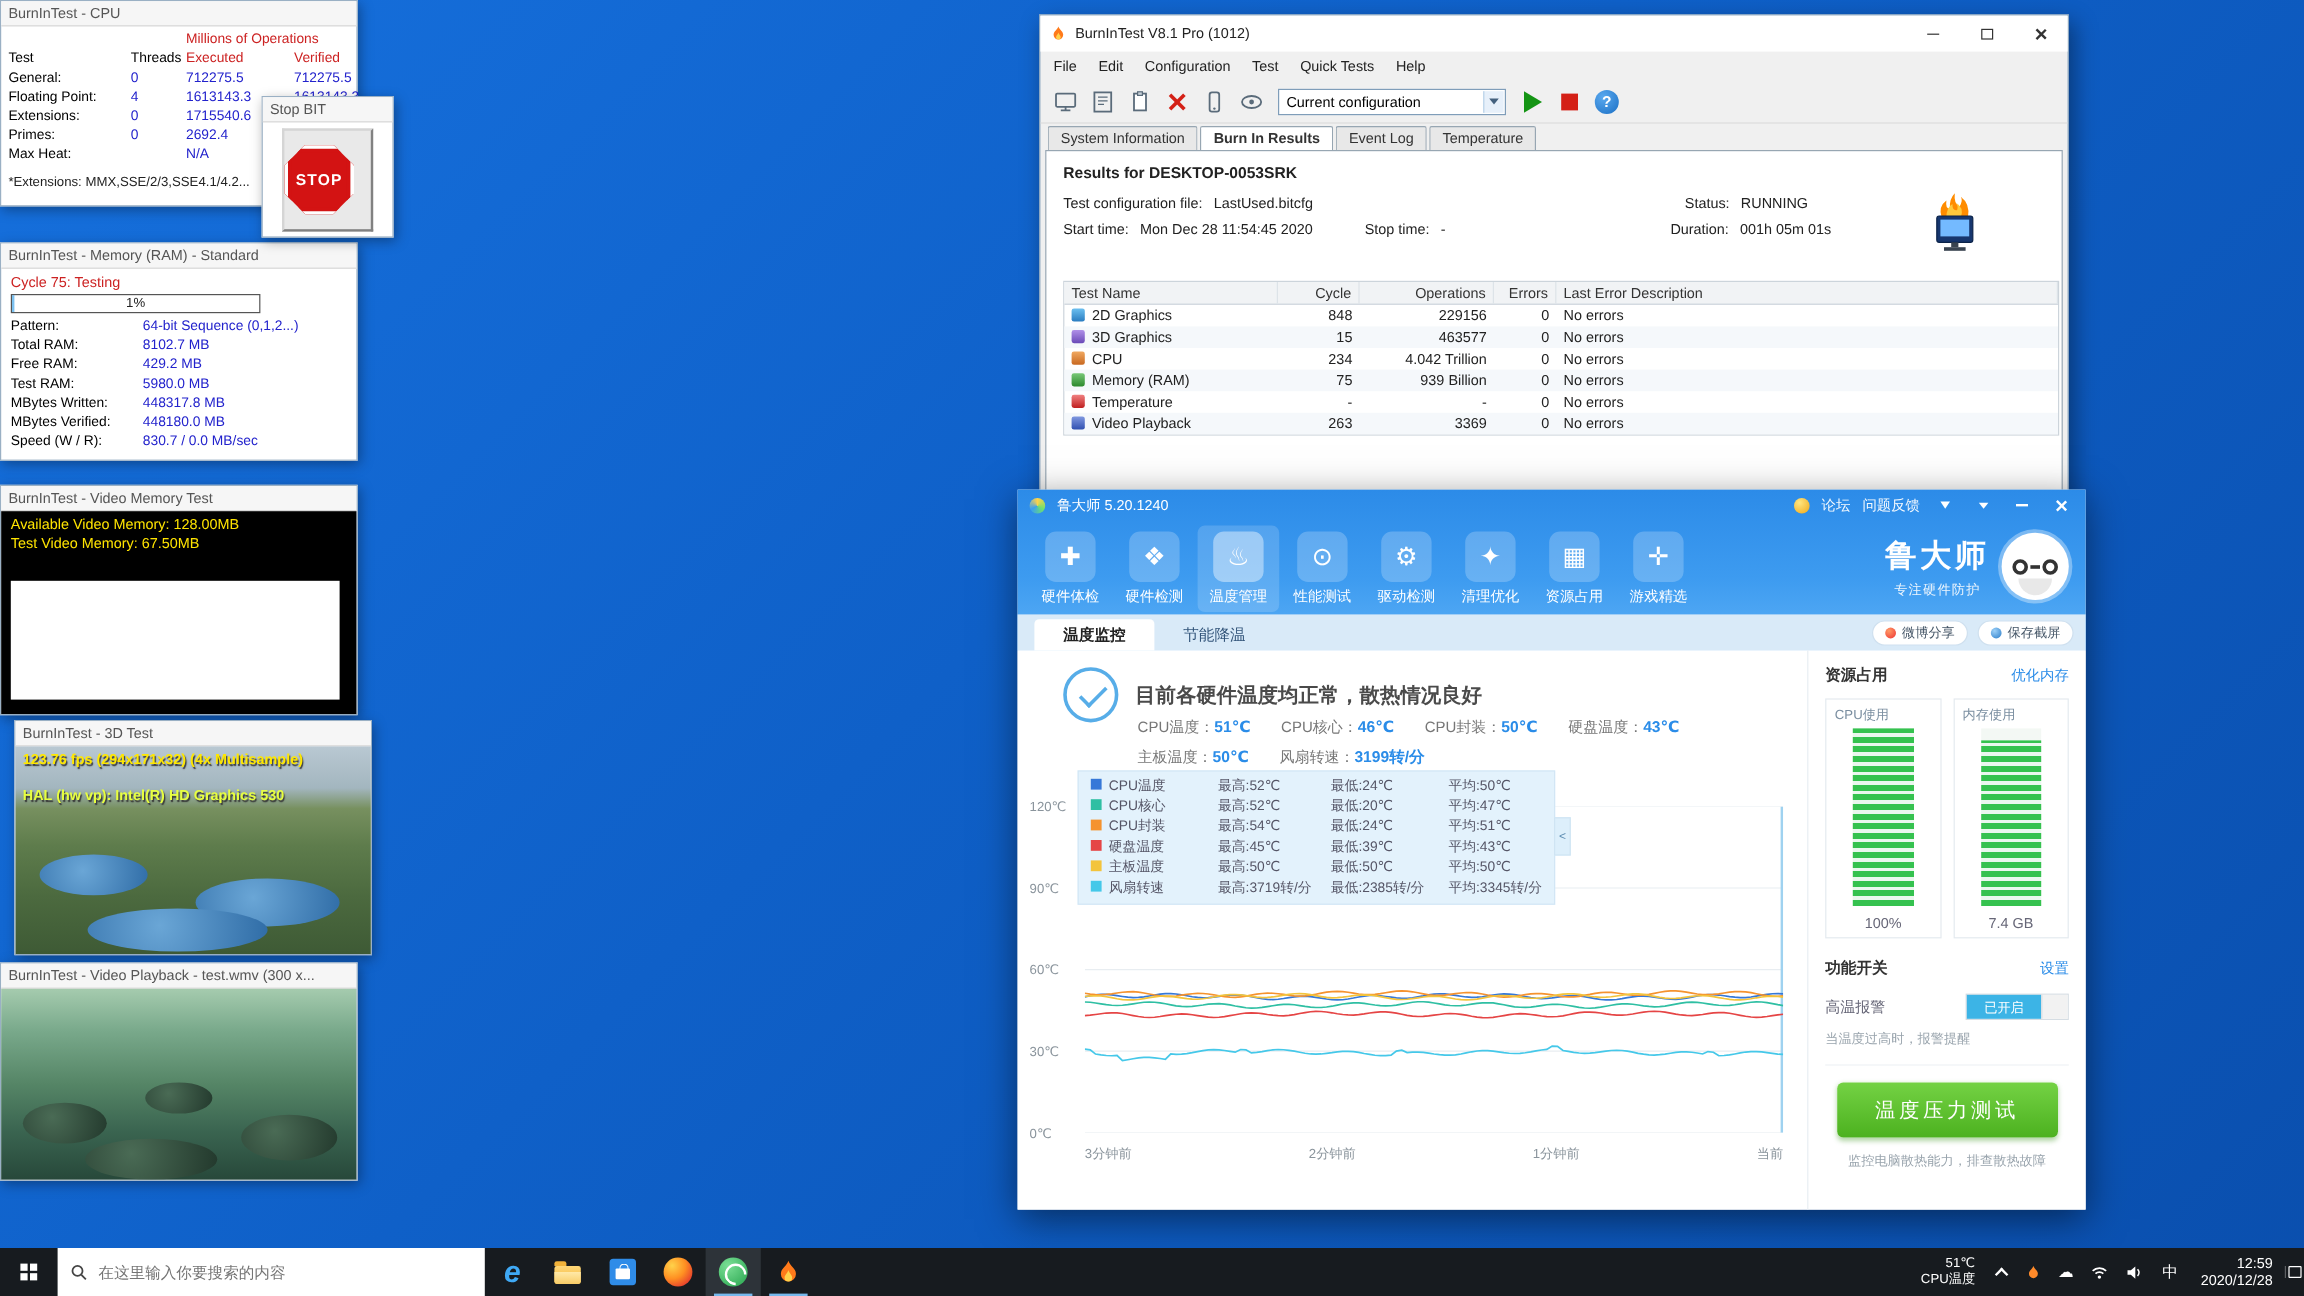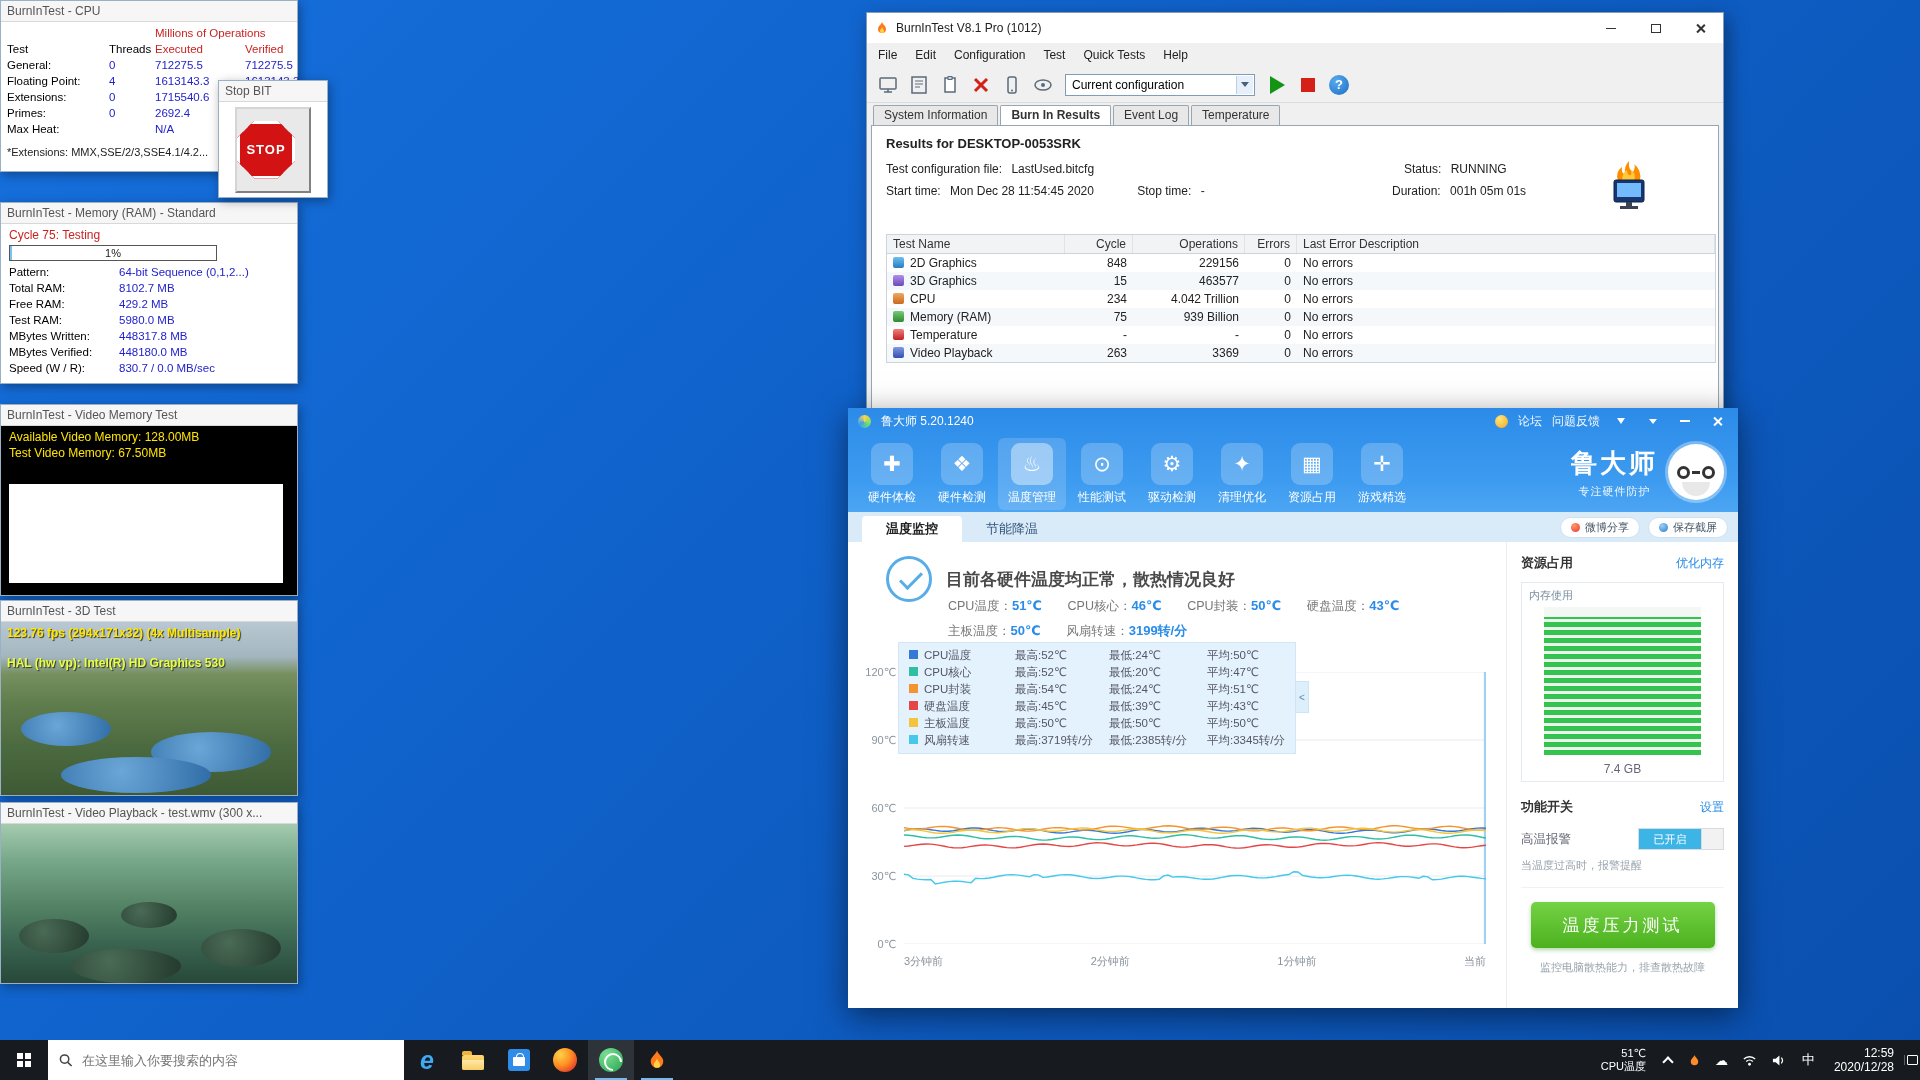--- a/index.html
+++ b/index.html
@@ -29,21 +29,21 @@
   .mem-status{color:#cc2222;margin:1px 0 3px}
   .progress{width:208px;height:16px;border:1px solid #555;background:#fff;position:relative;text-align:center;font-size:11px;line-height:15px;color:#222}
   .progress .fill{position:absolute;left:0;top:0;bottom:0;background:#34a0e8;opacity:.65}
   .mem-grid{display:grid;grid-template-columns:110px 1fr;line-height:16px;font-size:11.5px;margin-top:3px}
 
   #vmemWin{left:0;top:404px;width:298px;height:192px}
   .vm-body{position:absolute;left:0;right:0;top:21px;bottom:0;background:#000;color:#ffe400;font-size:12px;padding:4px 8px}
   .vm-body div{margin-bottom:2px}
   .vm-rect{position:absolute;left:8px;right:14px;top:58px;bottom:10px;background:#fff}
 
-  #d3Win{left:0;top:600px;width:298px;height:196px}
+  #d3Win{left:12px;top:600px;width:298px;height:196px}
   .d3-body{position:absolute;left:0;right:0;top:21px;bottom:0;overflow:hidden;
      background:linear-gradient(180deg,#b9c8d2 0%,#a3b6bf 20%,#77905f 30%,#5e7c4c 48%,#4c6a3f 72%,#3e5a35 100%)}
   .lake{position:absolute;border-radius:50%;background:radial-gradient(circle at 40% 40%,#6aa6d6,#2f6ca6)}
   .d3-t1{position:absolute;left:6px;top:4px;color:#ffe800;font-weight:bold;font-size:12px;text-shadow:1px 1px 1px #333}
   .d3-t2{position:absolute;left:6px;top:34px;color:#e8ff40;font-weight:bold;font-size:12px;text-shadow:1px 1px 1px #333}
 
   #playWin{left:0;top:802px;width:298px;height:182px}
   .pb-body{position:absolute;left:0;right:0;top:21px;bottom:0;overflow:hidden;
      background:linear-gradient(180deg,#a5cbae 0%,#79a98b 22%,#558566 50%,#3a6450 75%,#27483a 100%)}
   .rock{position:absolute;border-radius:50%;background:radial-gradient(circle at 35% 35%,#4a6b55,#22382c)}
@@ -136,21 +136,21 @@
   .check-circle::after{content:"";position:absolute;left:11px;top:13px;width:19px;height:9px;border-left:3px solid #57ade8;border-bottom:3px solid #57ade8;transform:rotate(-45deg)}
   .headline{font-size:17px;font-weight:bold;color:#4a4a4a}
   .temps-line{position:absolute;left:100px;white-space:nowrap;font-size:12.5px;color:#777}
   .temps-line b{color:#2a8ce8;font-weight:bold;margin-right:22px;font-size:13px}
   .legend{position:absolute;left:50px;top:100px;width:398px;background:rgba(226,241,252,.96);border:1px solid #d2e6f5;padding:4px 10px;z-index:3}
   .lg-row{display:grid;grid-template-columns:106px 94px 98px 1fr;line-height:17px;font-size:11.5px;color:#556;white-space:nowrap}
   .sq{display:inline-block;width:9px;height:9px;margin-right:6px;vertical-align:0}
   .c0{background:#3678d8}.c1{background:#2fbfa3}.c2{background:#f5932f}.c3{background:#e54545}.c4{background:#f3c43c}.c5{background:#45c8e9}
   .lg-collapse{position:absolute;right:-14px;top:38px;width:14px;height:32px;background:#ddeffb;border:1px solid #cfe4f3;display:flex;align-items:center;justify-content:center;font-size:10px;color:#5a8ab0;cursor:pointer}
   .chart{position:absolute;left:10px;top:120px;right:16px;height:330px}
-  .ylab{position:absolute;width:38px;text-align:right;font-size:11px;color:#8a949c}
+  .ylab{position:absolute;width:38px;text-align:left;font-size:11px;color:#8a949c}
   .plot{position:absolute;left:46px;top:10px;right:4px;height:272px}
   .plot svg{width:100%;height:100%;display:block}
   .xlabels{position:absolute;left:46px;right:4px;top:292px;display:flex;justify-content:space-between;font-size:11px;color:#8a949c}
 
   .lu-side{width:232px;border-left:1px solid #e8eef3;padding:12px 14px;position:relative}
   .side-row{display:flex;justify-content:space-between;align-items:center}
   .side-title{font-size:13px;font-weight:bold;color:#333}
   .side-link{font-size:12px;color:#2a8ce8;cursor:pointer}
   .meters{display:flex;gap:10px;margin-top:10px}
   .meter-box{flex:1;border:1px solid #e4eaef;height:200px;position:relative}
@@ -639,20 +639,27 @@
         </div>
       </div>
     </div>
     <div class="lu-side">
       <div class="side-row">
         <span class="side-title">资源占用</span>
         <span class="side-link">优化内存</span>
       </div>
       <div class="meters">
         <div class="meter-box">
+          <span class="meter-label">CPU使用</span>
+          <div class="bars">
+              <div class="fill" style="height: 100%;"></div>
+            </div>
+          <div class="meter-val">100%</div>
+        </div>
+        <div class="meter-box">
           <span class="meter-label">内存使用</span>
           <div class="bars">
               <div class="fill" style="height: 93%;"></div>
             </div>
           <div class="meter-val">7.4 GB</div>
         </div>
       </div>
       <div class="side-row" style="margin-top:16px">
         <span class="side-title">功能开关</span>
         <span class="side-link">设置</span>

